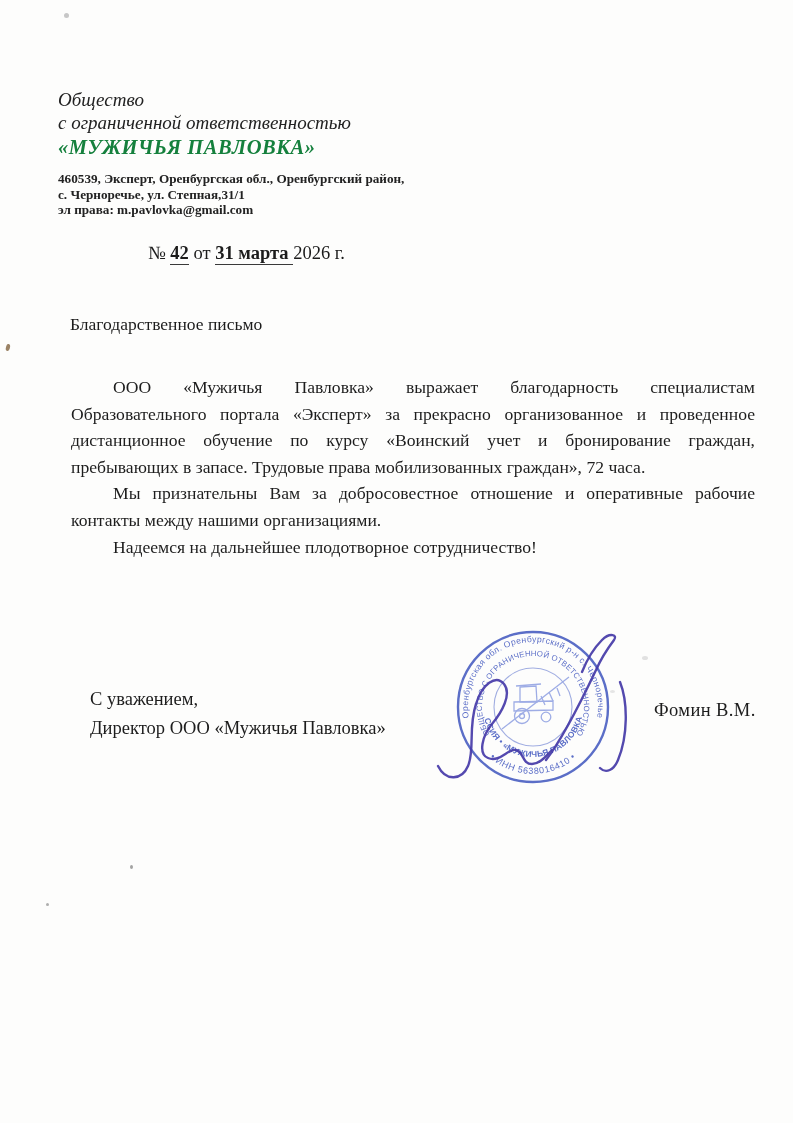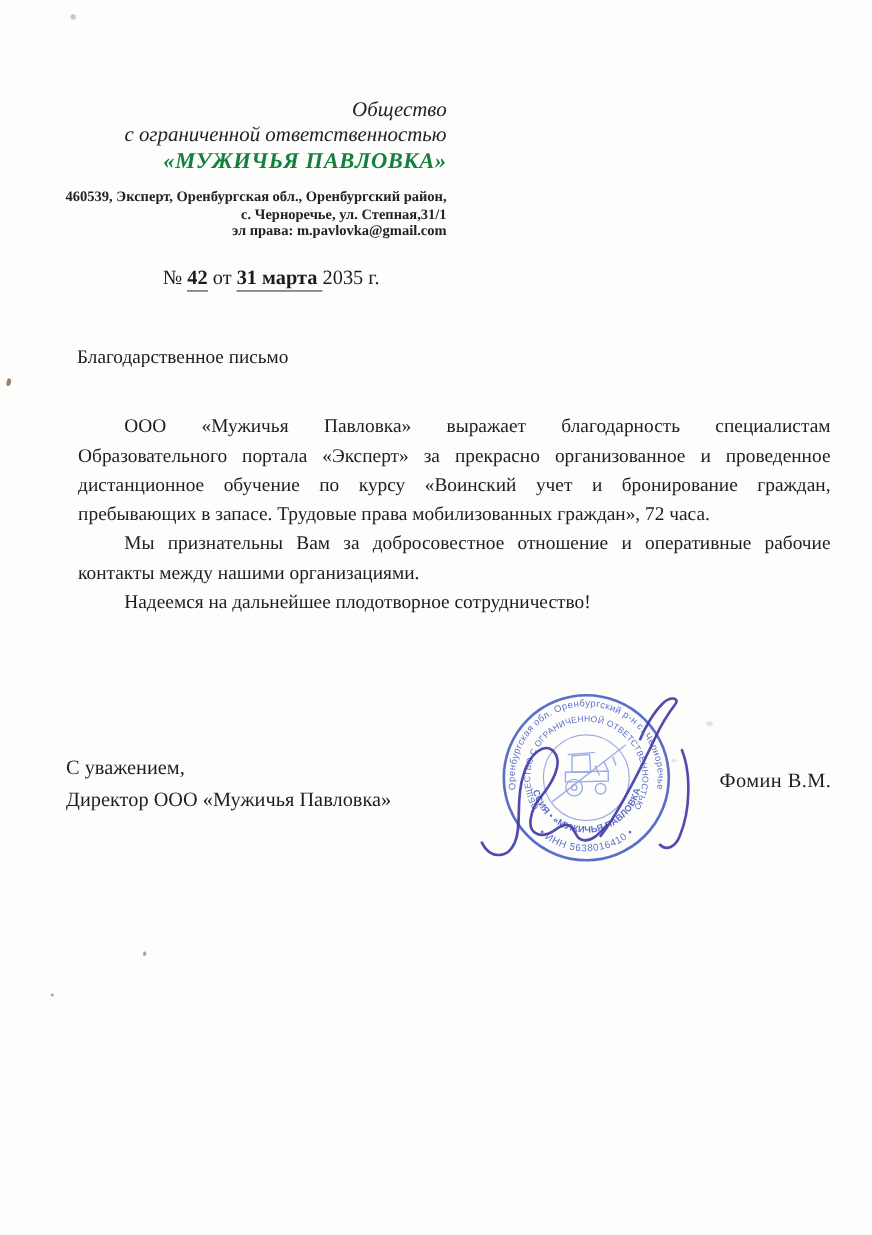--- a/index.html
+++ b/index.html
@@ -2,34 +2,34 @@
 <html><head>
 <meta charset="utf-8">
 <style>
   html,body { margin:0; padding:0; background:#e8e8e8; }
   .page {
     position:relative; width:793px; height:1123px; margin:0 auto;
     background:#fdfdfc; overflow:hidden;
     font-family:"Liberation Serif", serif; color:#1d1d1d;
   }
   
-  .letterhead { position:absolute; top:88px; left:58px; width:348px; text-align:right; }
+  .letterhead { position:absolute; top:88px; left:58px; width:348px; text-align:left; }
   .org-italic { font-style:italic; font-size:19px; line-height:23px; color:#222; }
   .org-name   { font-style:italic; font-weight:bold; font-size:20.5px; line-height:25px; letter-spacing:.5px; color:#15803d; margin-top:1px; }
   .addr { margin-top:11px; font-weight:bold; font-size:13.2px; line-height:15.5px; color:#222; }
   
   .refline { position:absolute; top:243px; left:148px; font-size:18.5px; white-space:pre; color:#1c1c1c; }
   .refline .u { border-bottom:1.4px solid #3a3a3a; padding-bottom:1px;font-weight:bold; }
   
   .title { position:absolute; top:314px; left:70px; width:722px; text-align:left; font-size:17.5px; color:#1c1c1c; }
   
   .bodytext { position:absolute; top:374px; left:71px; width:684px; font-size:17.6px; line-height:26.6px; text-align:justify; }
   .bodytext p { margin:0; text-indent:42px; }
   
-  .closing { position:absolute; top:685px; left:60px; font-size:18.5px; line-height:28.5px; }
+  .closing { position:absolute; top:685px; left:90px; font-size:18.5px; line-height:28.5px; }
   .signer  { position:absolute; top:700px; left:654px; font-size:18.5px; letter-spacing:.4px; }
   
   .stamp-sig { position:absolute; left:428px; top:608px; width:254px; height:200px; }
   
   .speck { position:absolute; border-radius:50%; }
   .sp1 { left:64px;  top:13px;  width:5px; height:5px; background:#b9b9b9; opacity:.8; }
   .sp2 { left:6px;   top:344px; width:4px; height:7px; background:#8a6d4b; opacity:.85; border-radius:40% 60% 50% 50%; transform:rotate(15deg); }
   .sp3 { left:130px; top:865px; width:3px; height:4px; background:#8c8c8c; opacity:.8; }
   .sp4 { left:46px;  top:903px; width:3px; height:3px; background:#9a9a9a; opacity:.8; }
   .sp5 { left:642px; top:656px; width:6px; height:4px; background:#cfcfcf; opacity:.6; }
@@ -51,21 +51,21 @@
     <div class="org-italic">Общество</div>
     <div class="org-italic">с ограниченной ответственностью</div>
     <div class="org-name">«МУЖИЧЬЯ ПАВЛОВКА»</div>
     <div class="addr">
       <div>460539, Эксперт, Оренбургская обл., Оренбургский район,</div>
       <div>с. Черноречье, ул. Степная,31/1</div>
       <div>эл права: m.pavlovka@gmail.com</div>
     </div>
   </header>
 
-  <div class="refline"><span>№ </span><span class="u">42</span><span> от </span><span class="u">31 марта </span><span>2035 г.</span></div>
+  <div class="refline"><span>№ </span><span class="u">42</span><span> от </span><span class="u">31 марта </span><span>2026 г.</span></div>
 
   <div class="title">Благодарственное письмо</div>
 
   <div class="bodytext">
     <p>ООО «Мужичья Павловка» выражает благодарность специалистам Образовательного портала «Эксперт» за прекрасно организованное и проведенное дистанционное обучение по курсу «Воинский учет и бронирование граждан, пребывающих в запасе. Трудовые права мобилизованных граждан», 72 часа.</p>
     <p>Мы признательны Вам за добросовестное отношение и оперативные рабочие контакты между нашими организациями.</p>
     <p>Надеемся на дальнейшее плодотворное сотрудничество!</p>
   </div>
 
   <div class="closing">

